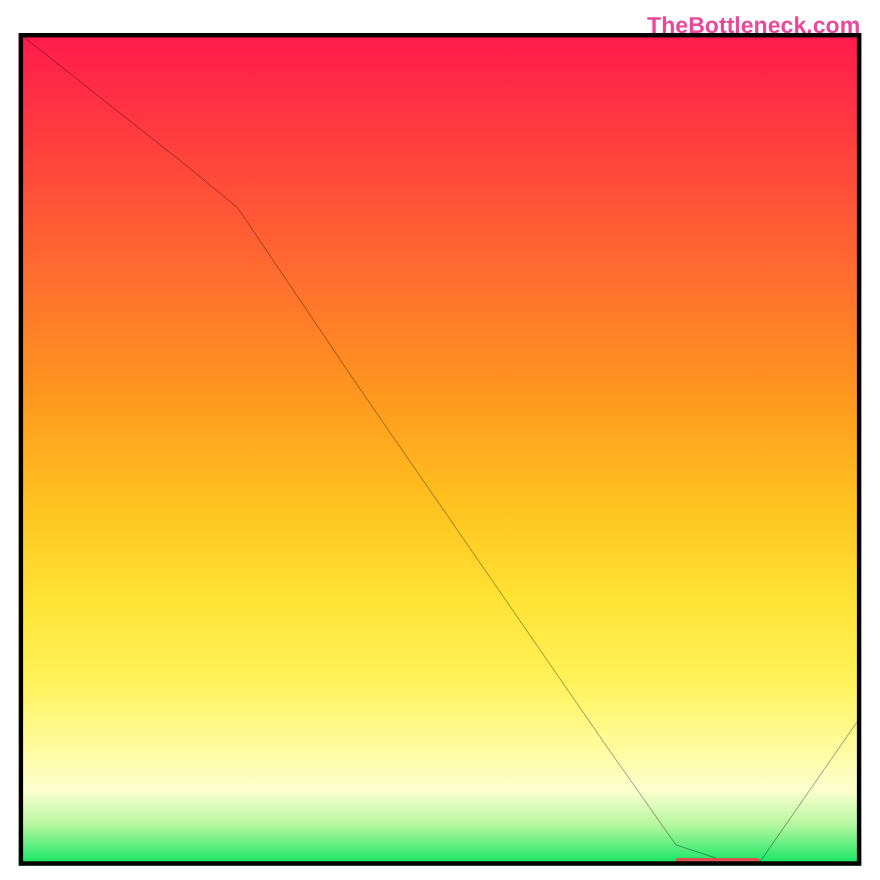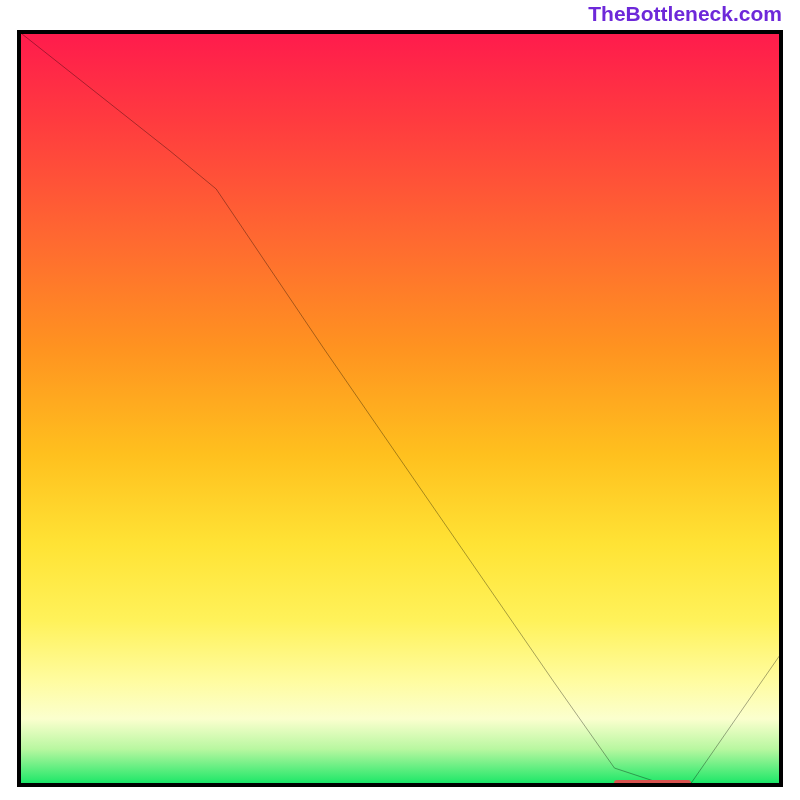--- a/index.html
+++ b/index.html
@@ -6,25 +6,25 @@
     margin: 0;
     padding: 0;
     width: 800px;
     height: 800px;
     background: #fff;
     position: relative;
     font-family: Arial, sans-serif;
   }
   .watermark {
     position: absolute;
-    top: 2px;
+    top: 12px;
     right: 18px;
     font-size: 21px;
     font-weight: bold;
-    color: #6d28d9;
+    color: #ec4899;
     font-family: Arial, sans-serif;
   }
   .plot-outer {
     position: absolute;
     left: 17px;
     top: 30px;
     width: 766px;
     height: 757px;
   }
   .plot-area {

